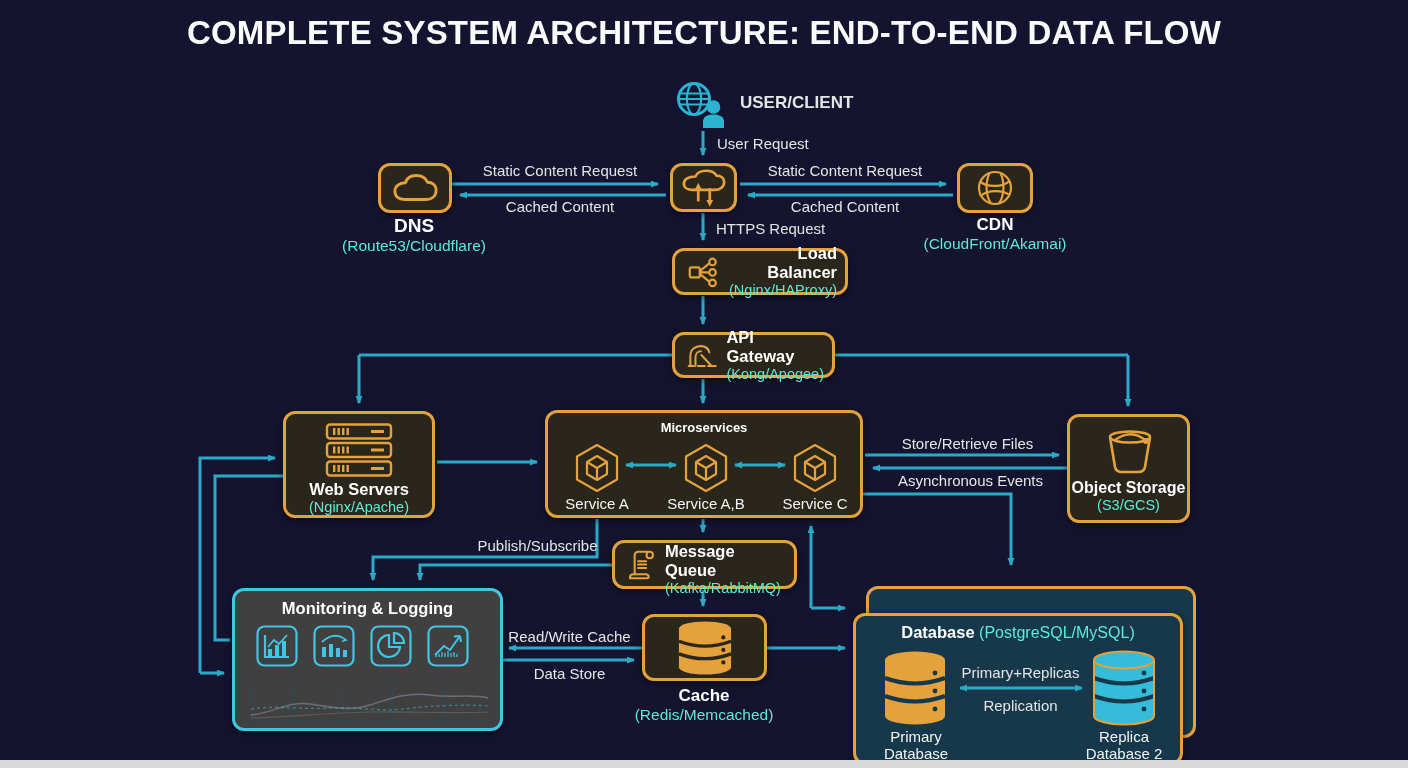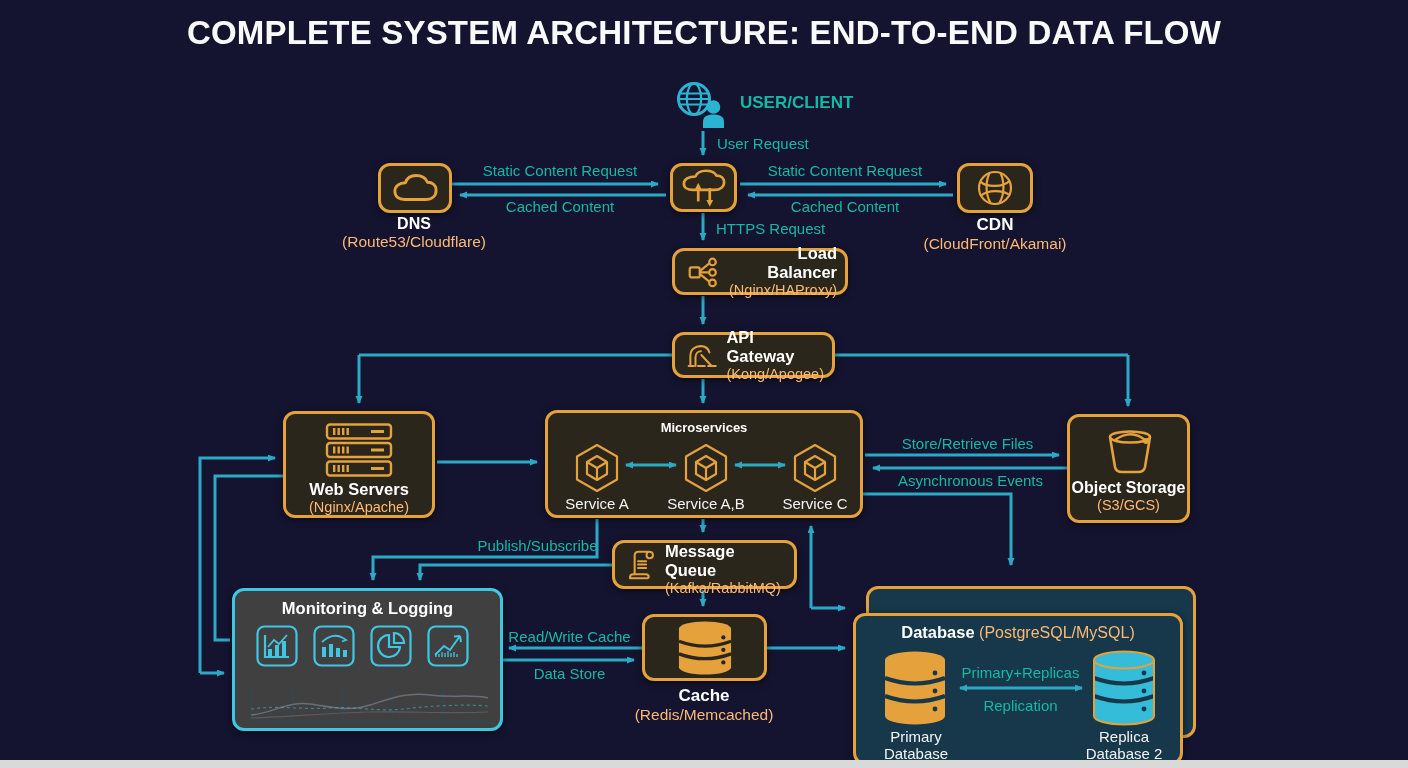--- a/index.html
+++ b/index.html
@@ -16,23 +16,23 @@
     font-size:33px;font-weight:bold;letter-spacing:0.2px;color:#fafafa;
   }
   .wires{position:absolute;left:0;top:0;z-index:1;}
   .node{position:absolute;z-index:2;border:3px solid #E4A13C;border-radius:12px;
         background:#2B261B;box-shadow:0 2px 7px rgba(0,0,0,.55);}
   .teal{background:#16384A;border-color:#E4A13C;margin-top:40px;}
   .mon{background:#404040;border:3px solid #3FC6E3;}
   .iconbox{display:flex;align-items:center;justify-content:center;}
   .hrow{display:flex;align-items:center;gap:9px;padding:4px 8px 4px 12px;}
   .ntitle{font-weight:bold;font-size:16.5px;line-height:1.15;color:#fff;}
-  .nsub{font-size:14.5px;line-height:1.15;color:#fdba74;}
+  .nsub{font-size:14.5px;line-height:1.15;color:#5eead4;}
   .ctr{text-align:center;}
-  .elabel{position:absolute;z-index:3;font-size:15px;color:#14b8a6;line-height:1.1;}
+  .elabel{position:absolute;z-index:3;font-size:15px;color:#e5e5e5;line-height:1.1;}
   .caplabel{position:absolute;z-index:3;text-align:center;}
   .svc{font-size:15px;color:#f4f4f4;text-align:center;}
   .bottom-strip{position:absolute;left:0;bottom:0;width:100%;height:8px;background:#d9d9d9;z-index:5;}
 </style>
 </head>
 <body>
 
 <div class="stage">
 
   <div class="title">COMPLETE SYSTEM ARCHITECTURE: END-TO-END DATA FLOW</div>
@@ -101,21 +101,21 @@
     </svg>
   </div>
   <span class="elabel" style="left:740px;top:94px;font-size:17px;font-weight:bold;">USER/CLIENT</span>
 
   <div class="node iconbox" style="left:378px;top:163px;width:74px;height:50px;">
     <svg width="46" height="30" viewBox="0 0 48 30">
       <path d="M13,27 H35 C42,27 46,23 46,17.5 C46,12 42,9 37,9 C35,4 30,2 25,2 C19.5,2 15.5,5 14,9.5 C7.5,9.5 3,13 3,18.5 C3,24 7,27 13,27 Z" fill="none" stroke="#E4A13C" stroke-width="3" stroke-linejoin="round"></path>
     </svg>
   </div>
   <div class="caplabel" style="left:314px;top:215px;width:200px;">
-    <div class="ntitle" style="font-size:16px;">DNS</div>
+    <div class="ntitle" style="font-size:19px;">DNS</div>
     <div class="nsub" style="font-size:15.5px;">(Route53/Cloudflare)</div>
   </div>
 
   <div class="node iconbox" style="left:670px;top:163px;width:67px;height:49px;">
     <svg width="46" height="40" viewBox="0 0 48 40">
       <path d="M12,22 H35 C41,22 45,18.5 45,14 C45,9.5 41.5,7 37,7 C35,3.5 30.5,2 26,2 C20.5,2 16.5,4.5 15,8 C8,8 3,11 3,15.5 C3,19.5 7,22 12,22 Z" fill="none" stroke="#E4A13C" stroke-width="2.8" stroke-linejoin="round"></path>
       <g stroke="#E4A13C" stroke-width="2.8" fill="#E4A13C">
         <path d="M18,34 V18" fill="none"></path>
           <path d="M14.5,21.5 L18,14.5 L21.5,21.5 Z" stroke="none"></path>
         <path d="M30,20 V36" fill="none"></path>

